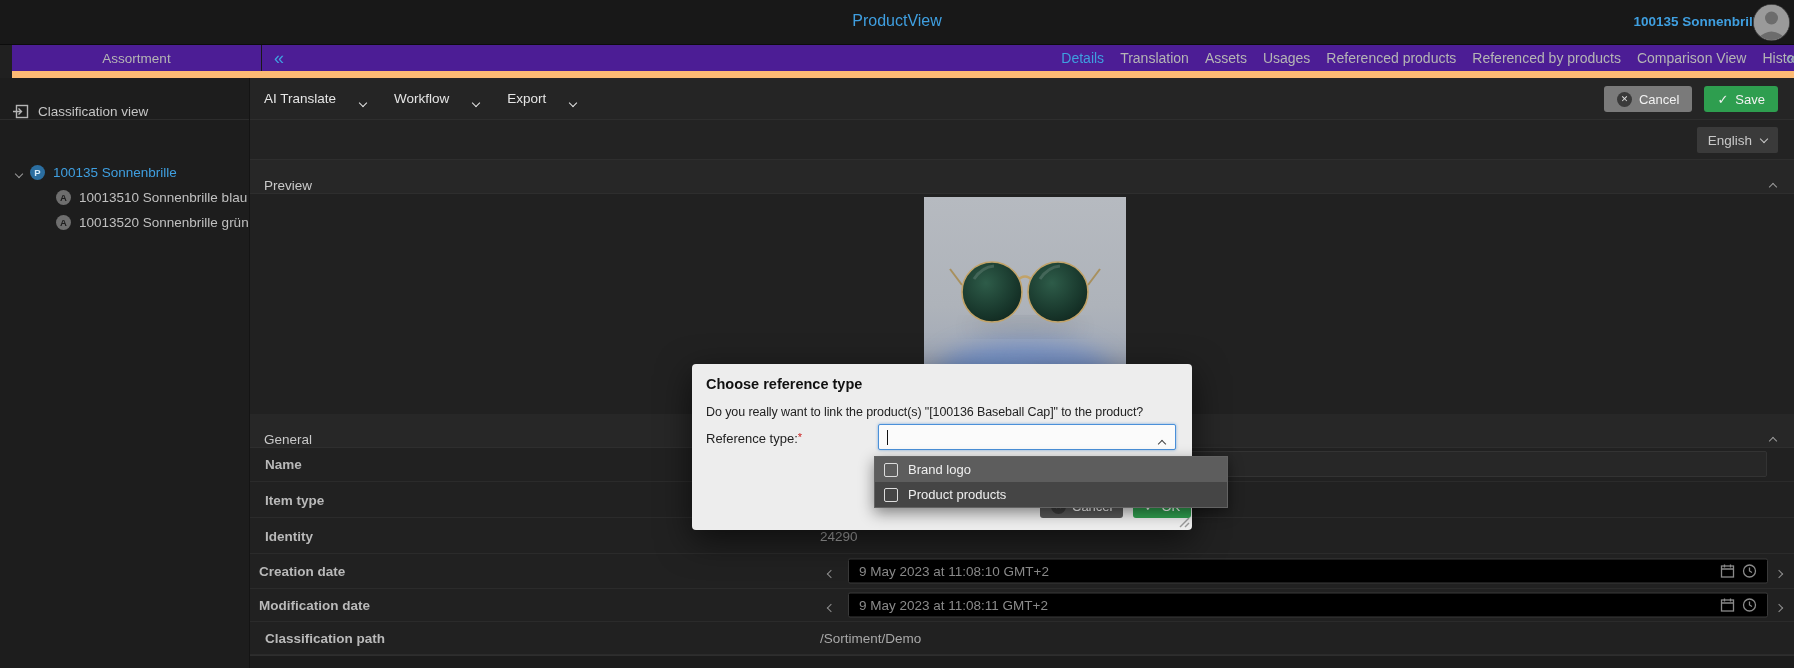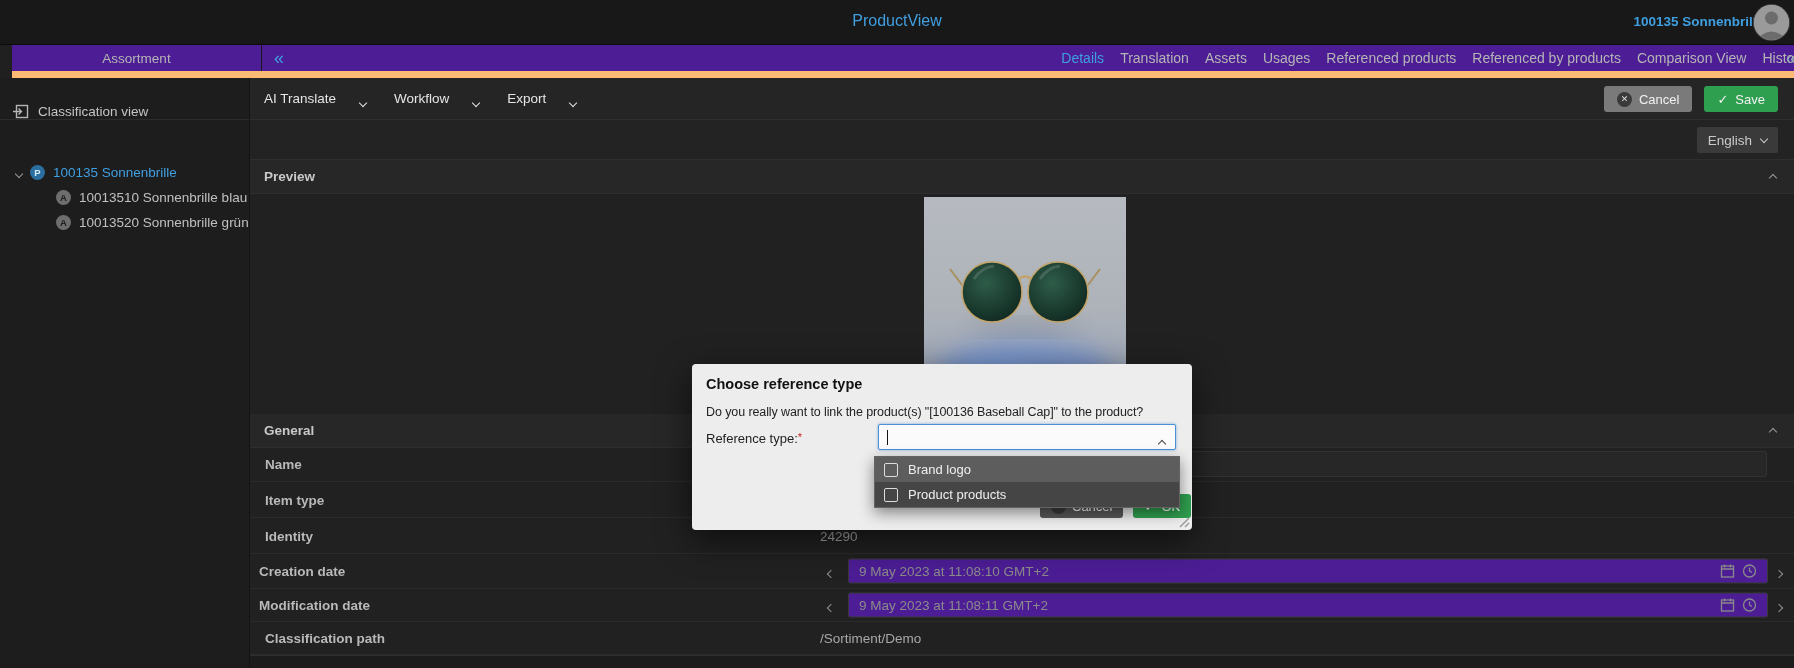--- a/index.html
+++ b/index.html
@@ -41,21 +41,21 @@
   .action-buttons{position:absolute;right:16px;top:8px;display:flex;gap:12px}
   .btn{height:26px;border-radius:3px;display:flex;align-items:center;gap:7px;padding:0 13px;font-size:13px;color:#f2f2f2;cursor:pointer;border:none}
   .btn.cancel{background:#7a7a7a}
   .btn.save{background:#2e9e4f}
   .icon-circle-x{width:15px;height:15px;border-radius:50%;background:#3a3a3a;color:#ddd;display:flex;align-items:center;justify-content:center;font-size:9px;line-height:1}
   .check-glyph{font-size:13px;line-height:1}
 
   .lang-strip{position:absolute;left:0;top:42px;width:100%;height:40px;background:#232323;border-bottom:1px solid #2e2e2e}
   .lang-btn{position:absolute;right:16px;top:7px;height:26px;background:#3a3a3a;border-radius:2px;display:flex;align-items:center;gap:9px;padding:0 11px;color:#c9c9c9;cursor:pointer}
 
-  .section-header{position:absolute;left:0;width:100%;height:34px;background:#272727;border-bottom:1px solid #2e2e2e;display:flex;align-items:center;padding-left:14px;font-weight:bold;color:#c9c9c9}
+  .section-header{position:absolute;left:0;width:100%;height:34px;background:#272727;border-bottom:1px solid #2e2e2e;display:flex;align-items:flex-end;padding-left:14px;font-weight:normal;color:#c9c9c9}
   #preview-header{top:82px}
   #general-header{top:336px}
   .collapse-chev{margin-left:auto;margin-right:18px;color:#9a9a9a;cursor:pointer}
 
   .preview-body{position:absolute;left:0;top:116px;width:100%;height:220px;background:#212121}
   .product-image{position:absolute;left:674px;top:3px;width:202px;height:198px;display:block}
 
   .form-row{position:absolute;left:0;width:100%;border-bottom:1px solid #2b2b2b}
   #row-name{top:368px;height:36px}
   #row-itemtype{top:404px;height:36px}
@@ -63,21 +63,21 @@
   #row-creation{top:476px;height:35px}
   #row-modification{top:511px;height:33px}
   #row-classification{top:544px;height:33px}
   .form-label{position:absolute;left:15px;top:50%;transform:translateY(-50%);font-weight:bold;color:#b9b9b9;white-space:nowrap}
   #row-creation .form-label,#row-modification .form-label{left:9px}
   .form-value{position:absolute;left:570px;top:50%;transform:translateY(-50%);color:#a8a8a8;white-space:nowrap}
   .name-input{position:absolute;left:570px;top:50%;transform:translateY(-50%);width:947px;height:26px;background:#272727;border:1px solid #333;border-radius:2px;color:#ccc;padding:0 9px;font-size:13.5px;font-family:"Liberation Sans",sans-serif}
   .date-nav{position:absolute;top:50%;transform:translateY(-50%);color:#8f8f8f;cursor:pointer;width:10px;height:12px}
   .date-prev{left:578px}
   .date-next{left:1526px}
-  .date-input{position:absolute;left:598px;top:50%;transform:translateY(-50%);width:920px;height:25px;background:#4c1d95;border:1px solid #3a3a3a;border-radius:2px;display:flex;align-items:center;padding:0 10px;color:#8b8b8b;cursor:text}
+  .date-input{position:absolute;left:598px;top:50%;transform:translateY(-50%);width:920px;height:25px;background:#000000;border:1px solid #3a3a3a;border-radius:2px;display:flex;align-items:center;padding:0 10px;color:#8b8b8b;cursor:text}
   .date-icons{margin-left:auto;display:flex;gap:7px;align-items:center}
 
   .bottom-strip{position:absolute;left:0;top:577px;width:100%;height:13px;background:#1c1c1c;border-top:1px solid #2e2e2e}
 
   
   .chev{display:inline-block;width:7px;height:7px;border-right:2px solid currentColor;border-bottom:2px solid currentColor}
   .chev.down{transform:rotate(45deg);margin-top:-3px}
   .chev.up{transform:rotate(-135deg);margin-top:3px}
   .chev.left{transform:rotate(135deg)}
   .chev.right{transform:rotate(-45deg)}
@@ -86,21 +86,21 @@
   
   .modal{position:absolute;left:692px;top:364px;width:500px;height:166px;background:#ededed;border-radius:4px;box-shadow:0 10px 34px rgba(0,0,0,.6);z-index:50;color:#1c1c1c}
   .modal-title{position:absolute;left:14px;top:12px;font-weight:bold;font-size:14.5px;color:#111}
   .modal-message{position:absolute;left:14px;top:41px;font-size:12.5px;color:#222;white-space:nowrap;letter-spacing:-0.1px}
   .modal-field-label{position:absolute;left:14px;top:67px;font-size:13px;color:#222}
   .req{color:#cc2222;font-size:11px;vertical-align:top}
   .ref-select{position:absolute;left:186px;top:60px;width:298px;height:26px;background:#fbfbfb;border:1px solid #4a90d9;border-radius:2px;box-shadow:0 0 3px rgba(74,144,217,.7);cursor:text}
   .caret{position:absolute;left:8px;top:5px;width:1px;height:15px;background:#111;animation:blink 1s steps(1) infinite}
   @keyframes blink{50%{opacity:0}}
   .select-chev{position:absolute;right:10px;top:10px;color:#444;cursor:pointer}
-  .option-list{position:absolute;left:182px;top:92px;width:306px;background:#454545;border:1px solid #636363;box-shadow:0 5px 14px rgba(0,0,0,.45);z-index:3}
+  .option-list{position:absolute;left:182px;top:92px;width:354px;background:#454545;border:1px solid #636363;box-shadow:0 5px 14px rgba(0,0,0,.45);z-index:3}
   .option{height:25px;display:flex;align-items:center;gap:10px;padding-left:9px;color:#efefef;font-size:13px;cursor:pointer}
   .option.hl{background:#5d5d5d}
   .checkbox{width:14px;height:14px;border:1px solid #dcdcdc;border-radius:2px;background:transparent;flex:0 0 auto}
   .modal-buttons{position:absolute;left:348px;top:130px;display:flex;gap:10px;z-index:1}
   .mbtn{height:24px;border-radius:3px;display:flex;align-items:center;gap:6px;padding:0 11px;color:#fff;font-size:13px;cursor:pointer;border:none}
   .mbtn.cancel{background:#585858}
   .mbtn.ok{background:#2f9e4e}
   .resize-handle{position:absolute;right:2px;bottom:2px;width:13px;height:13px;cursor:nwse-resize}
 </style>
 </head>

